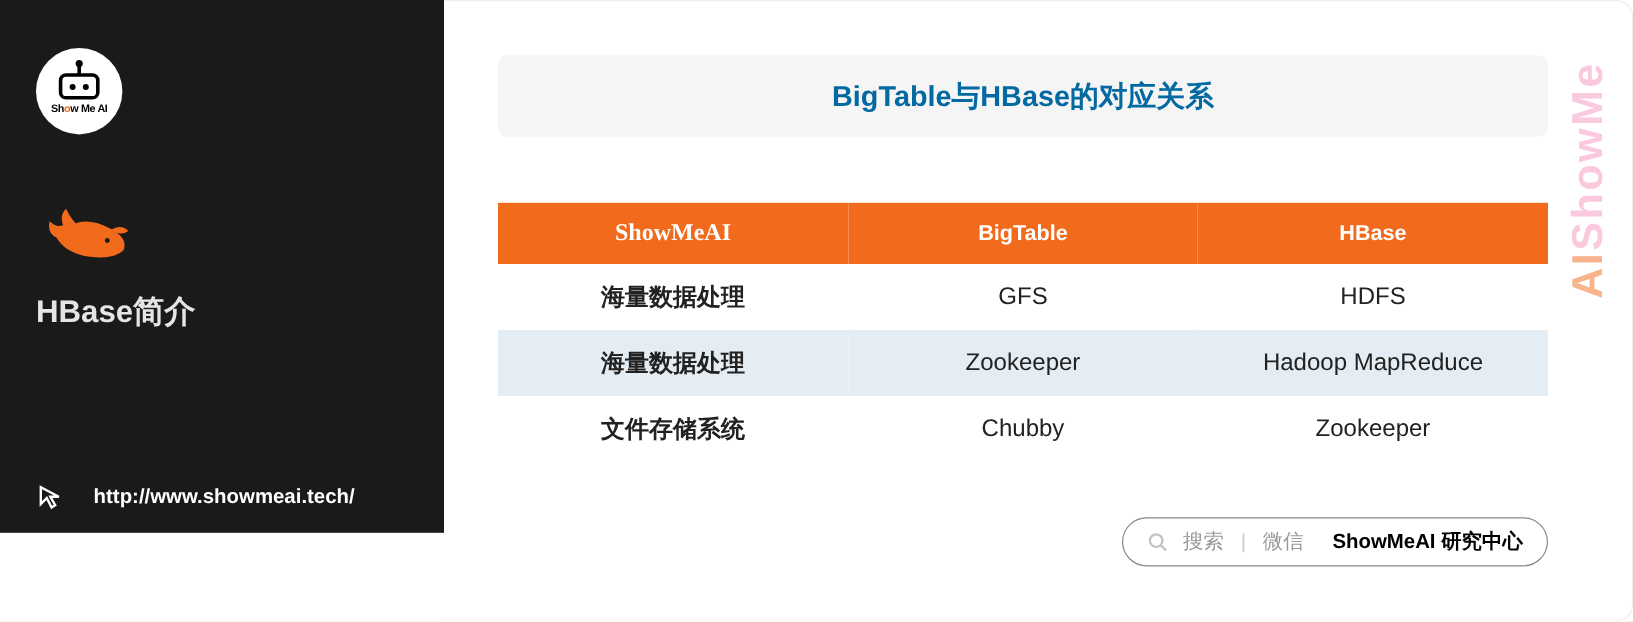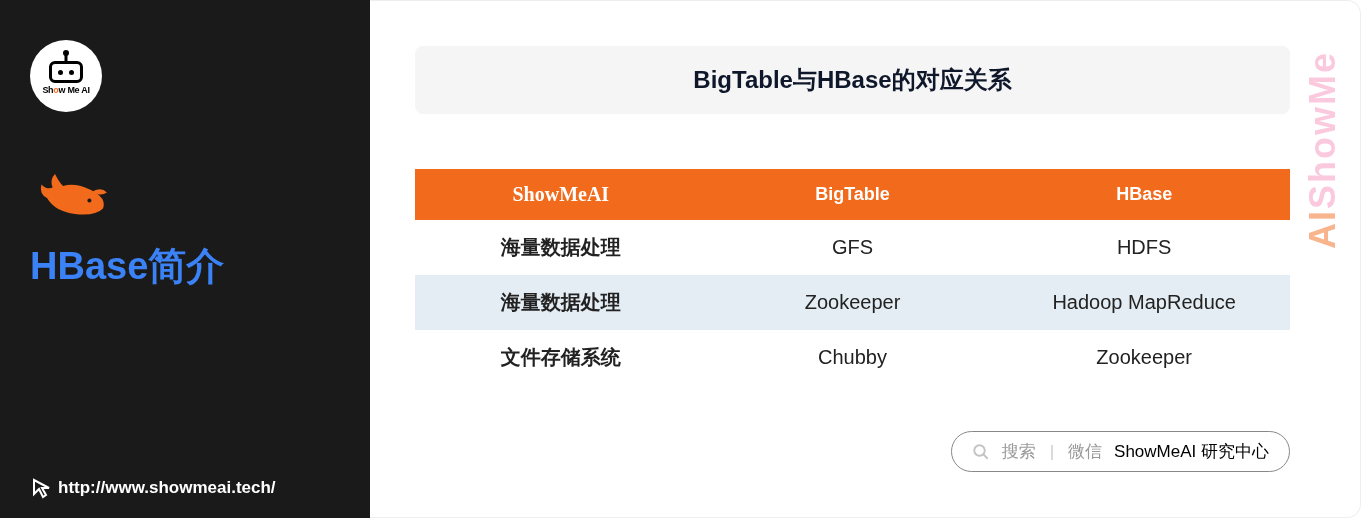--- a/index.html
+++ b/index.html
@@ -6,21 +6,21 @@
   body {
     width: 1361px;
     height: 518px;
     display: flex;
     font-family: "Microsoft YaHei", "PingFang SC", Arial, sans-serif;
     background: #fff;
     overflow: hidden;
   }
   .sidebar {
     width: 370px;
-    height: 518px;
+    height: 444px;
     background: #1a1a1a;
     color: #fff;
     position: relative;
     padding: 40px 30px 0 30px;
   }
   .logo-circle {
     width: 72px;
     height: 72px;
     background: #fff;
     border-radius: 50%;
@@ -66,52 +66,52 @@
     margin-bottom: 40px;
     letter-spacing: -0.5px;
   }
   .whale {
     width: 80px;
     height: 60px;
     margin-bottom: 15px;
     margin-left: 5px;
   }
   .sidebar-subtitle {
-    font-size: 38px;
-    font-weight: bold;
-    color: #3b82f6;
+    font-size: 26px;
+    font-weight: bold;
+    color: #e5e5e5;
   }
   .sidebar-footer {
     position: absolute;
     bottom: 18px;
     left: 30px;
     display: flex;
     align-items: center;
-    gap: 4px;
+    gap: 24px;
     font-size: 17px;
     font-weight: 600;
   }
   .cursor-icon { width: 24px; height: 24px; }
   .main {
     flex: 1;
     height: 518px;
     position: relative;
     padding: 45px 70px 0 45px;
     border-radius: 0 14px 14px 0;
     border: 1px solid #eee;
     border-left: none;
   }
   .main-header {
     background: #f5f5f5;
     border-radius: 8px;
     padding: 18px 0;
     text-align: center;
     font-size: 24px;
     font-weight: bold;
-    color: #0f172a;
+    color: #0369a1;
     margin-bottom: 55px;
   }
   .watermark {
     position: absolute;
     right: 16px;
     top: 50px;
     writing-mode: vertical-rl;
     font-size: 36px;
     font-weight: 900;
     letter-spacing: 2px;
@@ -149,21 +149,21 @@
     border-radius: 24px;
     padding: 8px 20px;
     display: flex;
     align-items: center;
     gap: 12px;
     font-size: 17px;
   }
   .search-pill .mag { width:18px; height:18px; opacity:0.5; }
   .search-pill .grey { color: #999; }
   .search-pill .divider { color:#ccc; margin: 0 2px;}
-  .search-pill .bold { font-weight: 400; color:#000; margin-left:0;}
+  .search-pill .bold { font-weight: 700; color:#000; margin-left:12px;}
   th, td { width: 33.33%; }
 </style>
 </head>
 <body>
 
 <div class="sidebar">
   <div class="logo-circle">
     <div class="logo-robot">
       <span class="eye l"></span>
         <span class="eye r"></span>

